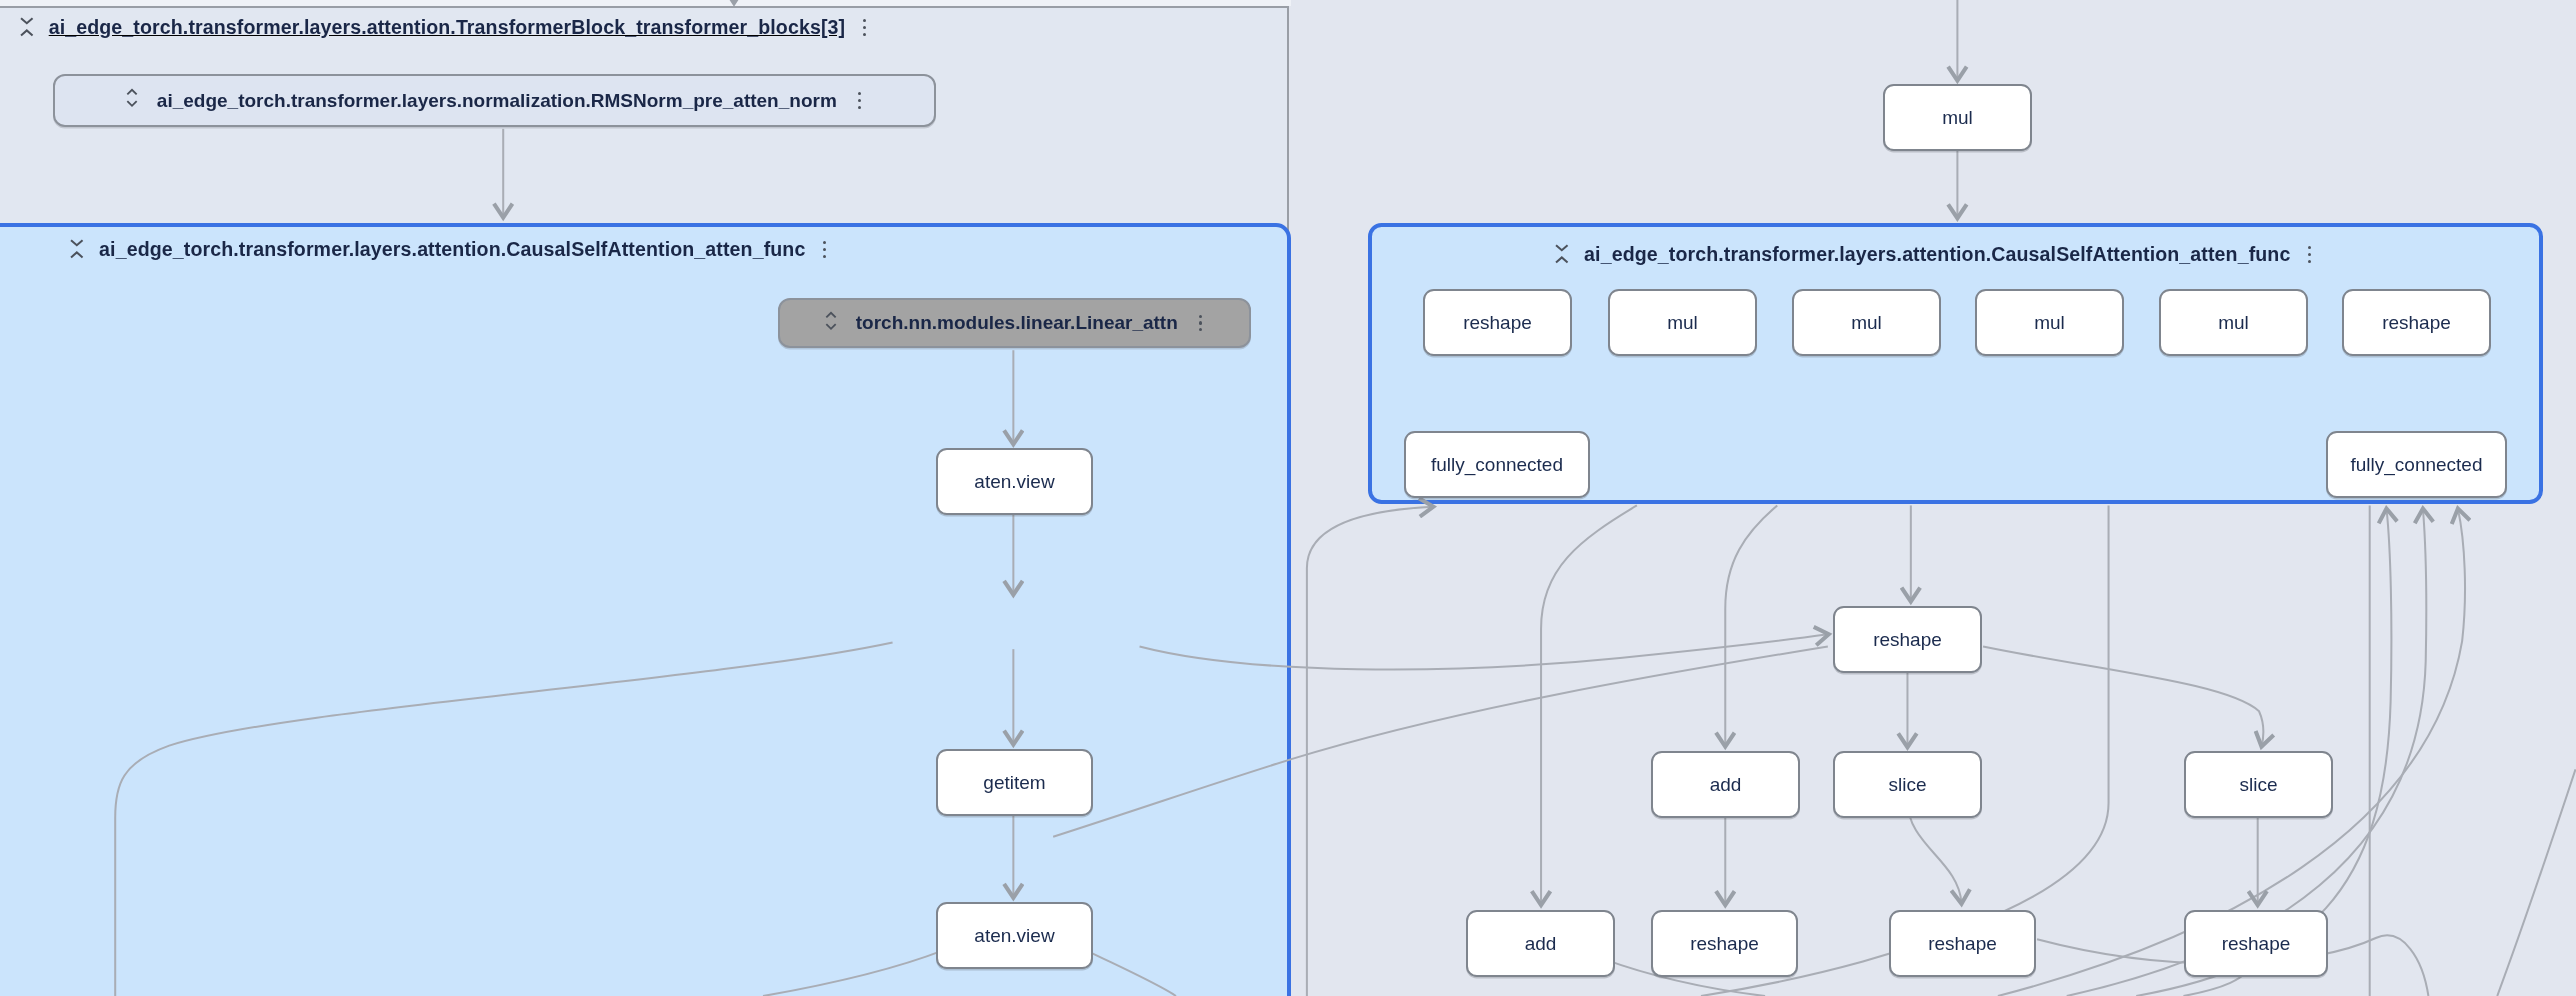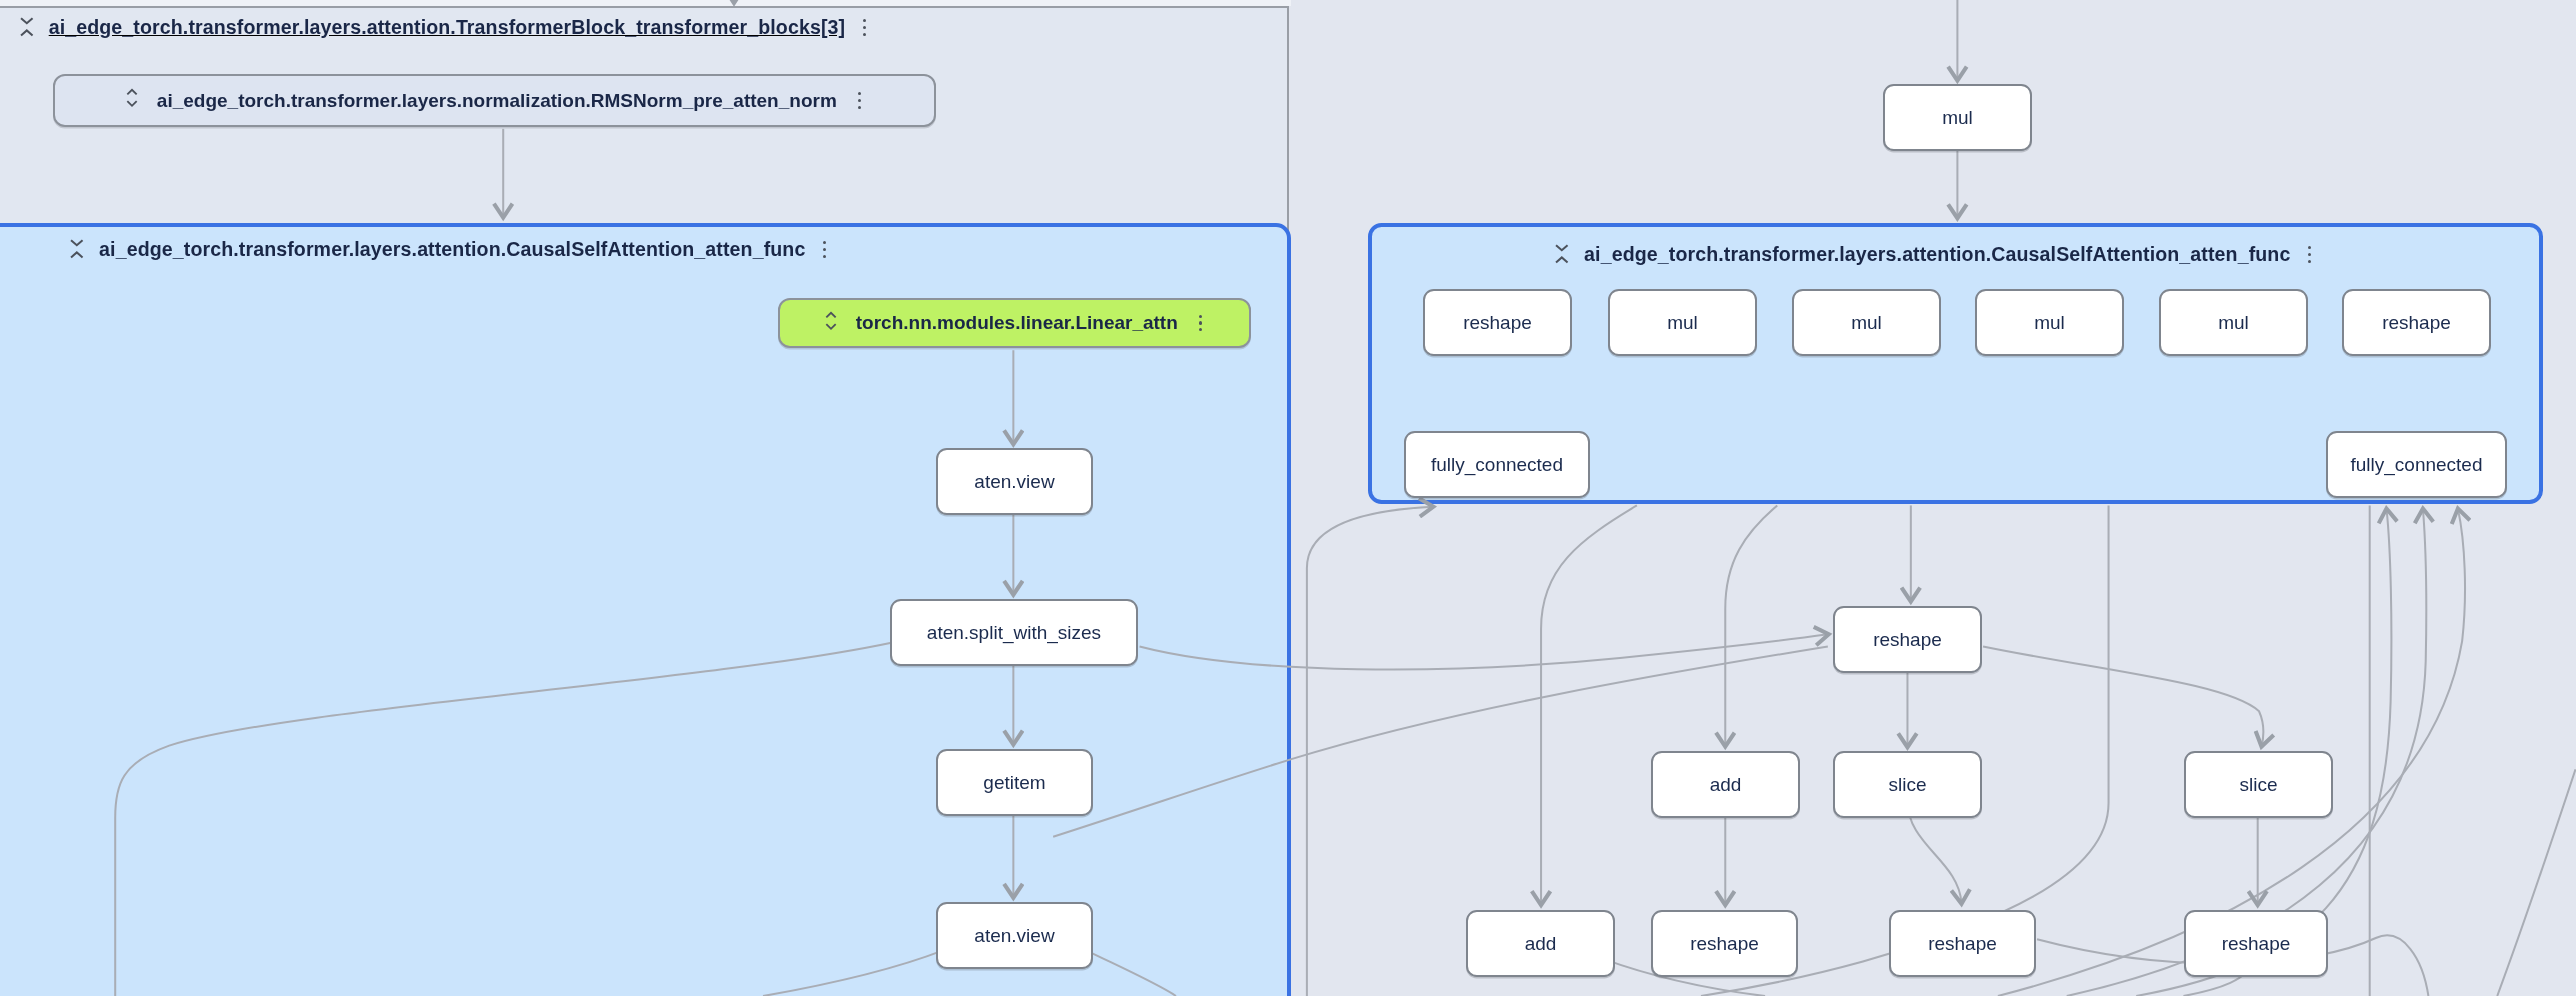--- a/index.html
+++ b/index.html
@@ -20,21 +20,21 @@
   .kebab i{width:3.4px;height:3.4px;border-radius:50%;background:#4c525c;display:block;}
   .gicon{flex:0 0 auto;}
   
   .node{position:absolute;display:flex;align-items:center;justify-content:center;
         background:#ffffff;border:2px solid #7f858e;border-radius:10.8px;height:67px;
         font-size:19px;color:#1b2b4e;box-sizing:border-box;box-shadow:0 1.4px 0 rgba(70,75,85,.25);}
   .layer-node{position:absolute;display:flex;align-items:center;justify-content:center;gap:17px;
         border:2px solid #8c929b;border-radius:12px;box-sizing:border-box;
         font-size:19px;font-weight:600;color:#1a2747;box-shadow:0 1.4px 0 rgba(70,75,85,.2);white-space:nowrap;}
   .rms{left:53px;top:74px;width:883px;height:53px;background:#dde4f1;}
-  .linear{left:778px;top:298px;width:473px;height:50px;background:#bef264;}
+  .linear{left:778px;top:298px;width:473px;height:50px;background:#a3a3a3;}
   
   svg.edges{position:absolute;left:0;top:0;z-index:4;pointer-events:none;}
   .node,.layer-node{z-index:6;}
   .ghdr{z-index:7;}
   path.e{stroke:#a9adb5;stroke-width:3;fill:none;}
 </style>
 </head>
 <body>
 
 <div class="canvas">
@@ -157,23 +157,20 @@
     <span class="kebab">
         <i></i>
         <i></i>
         <i></i>
       </span>
   </div>
 
   <div class="node" style="left:936px;top:448px;width:157px;">
     <span>aten.view</span>
     </div>
-  <div class="node" style="left:890px;top:599px;width:248px;">
-    <span>aten.split_with_sizes</span>
-    </div>
   <div class="node" style="left:936px;top:749px;width:157px;align-items:center;">
     <span>getitem</span>
     </div>
   <div class="node" style="left:936px;top:902px;width:157px;">
     <span>aten.view</span>
     </div>
 
   <div class="node" style="left:1883px;top:84px;width:149px;">
     <span>mul</span>
     </div>

